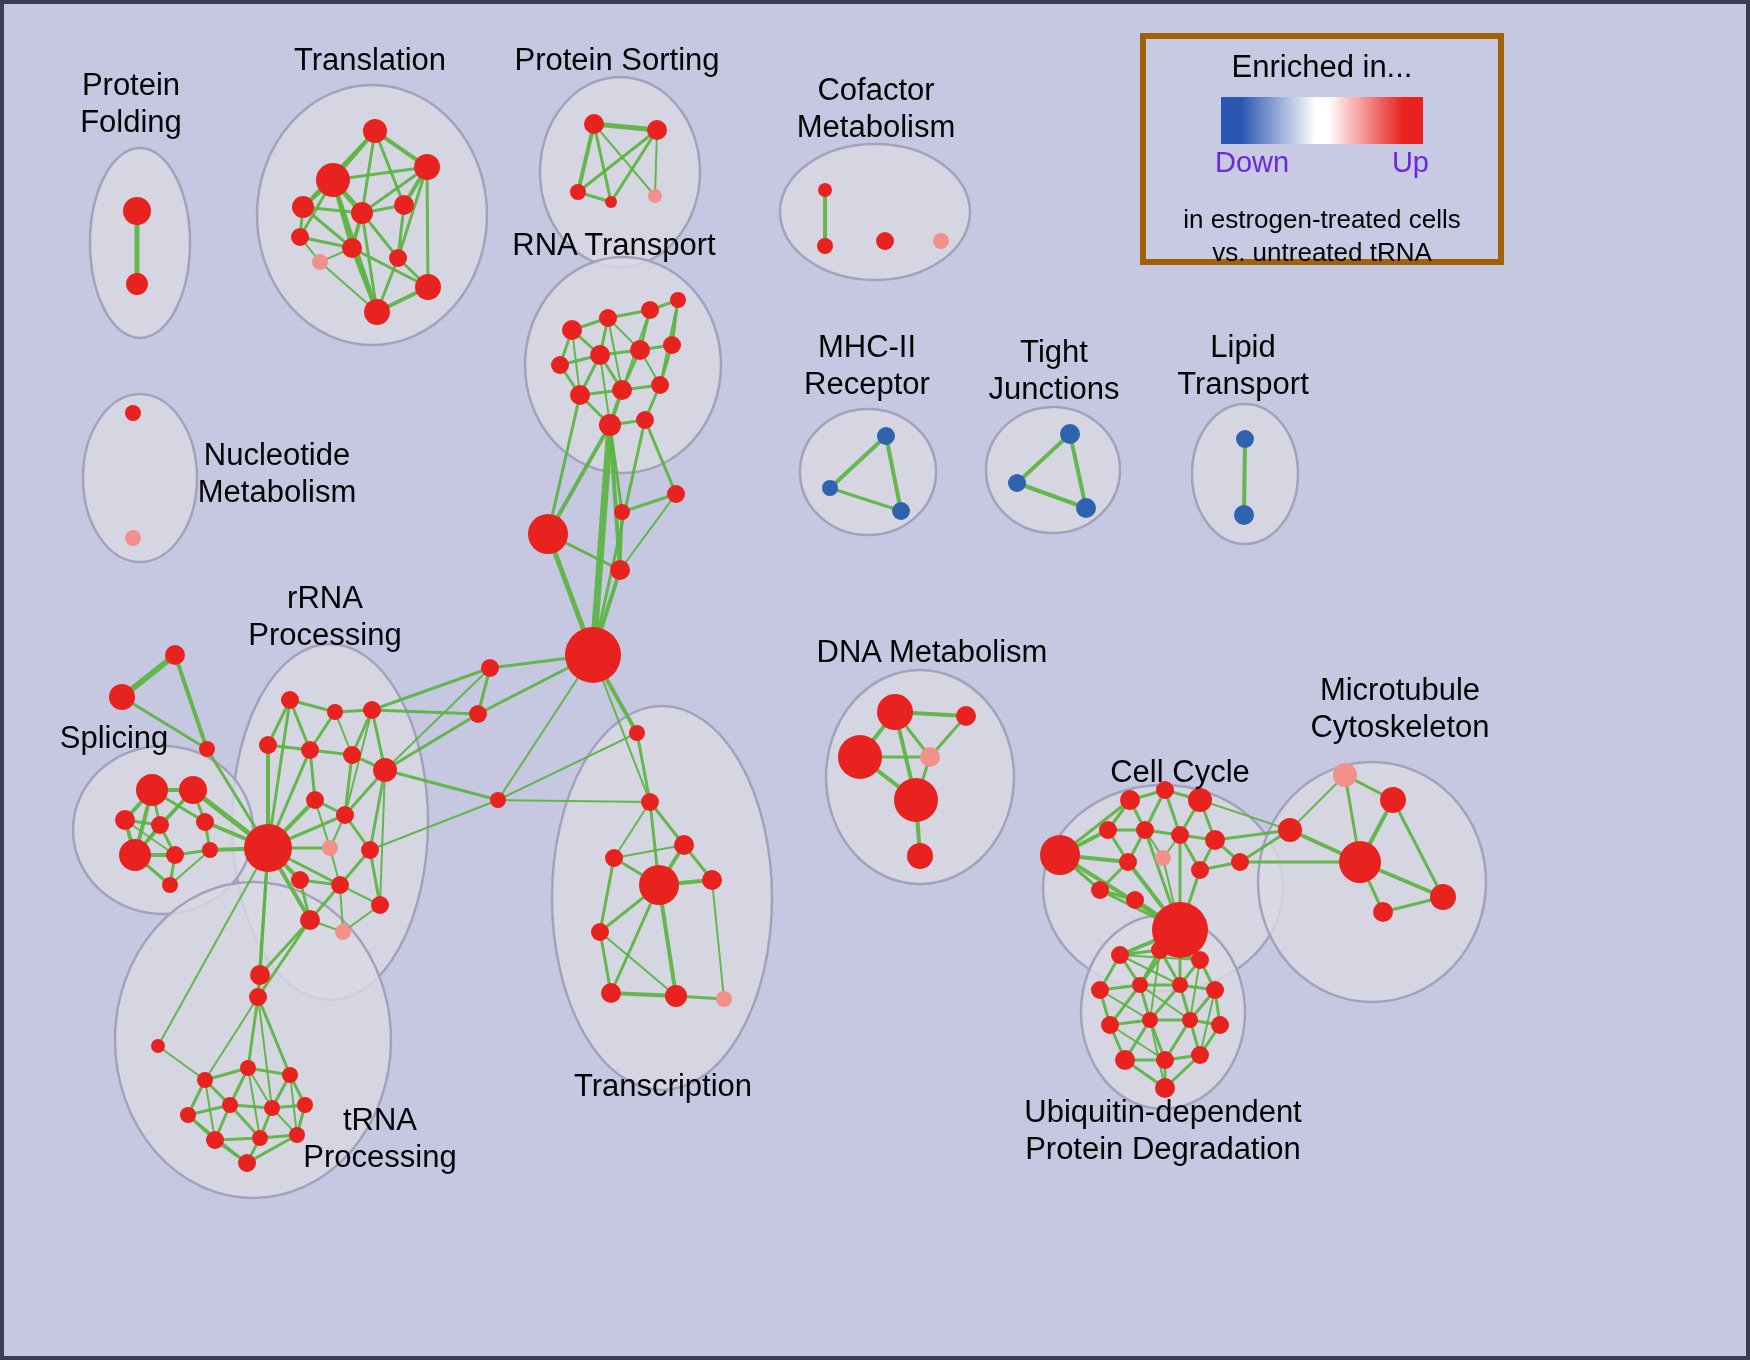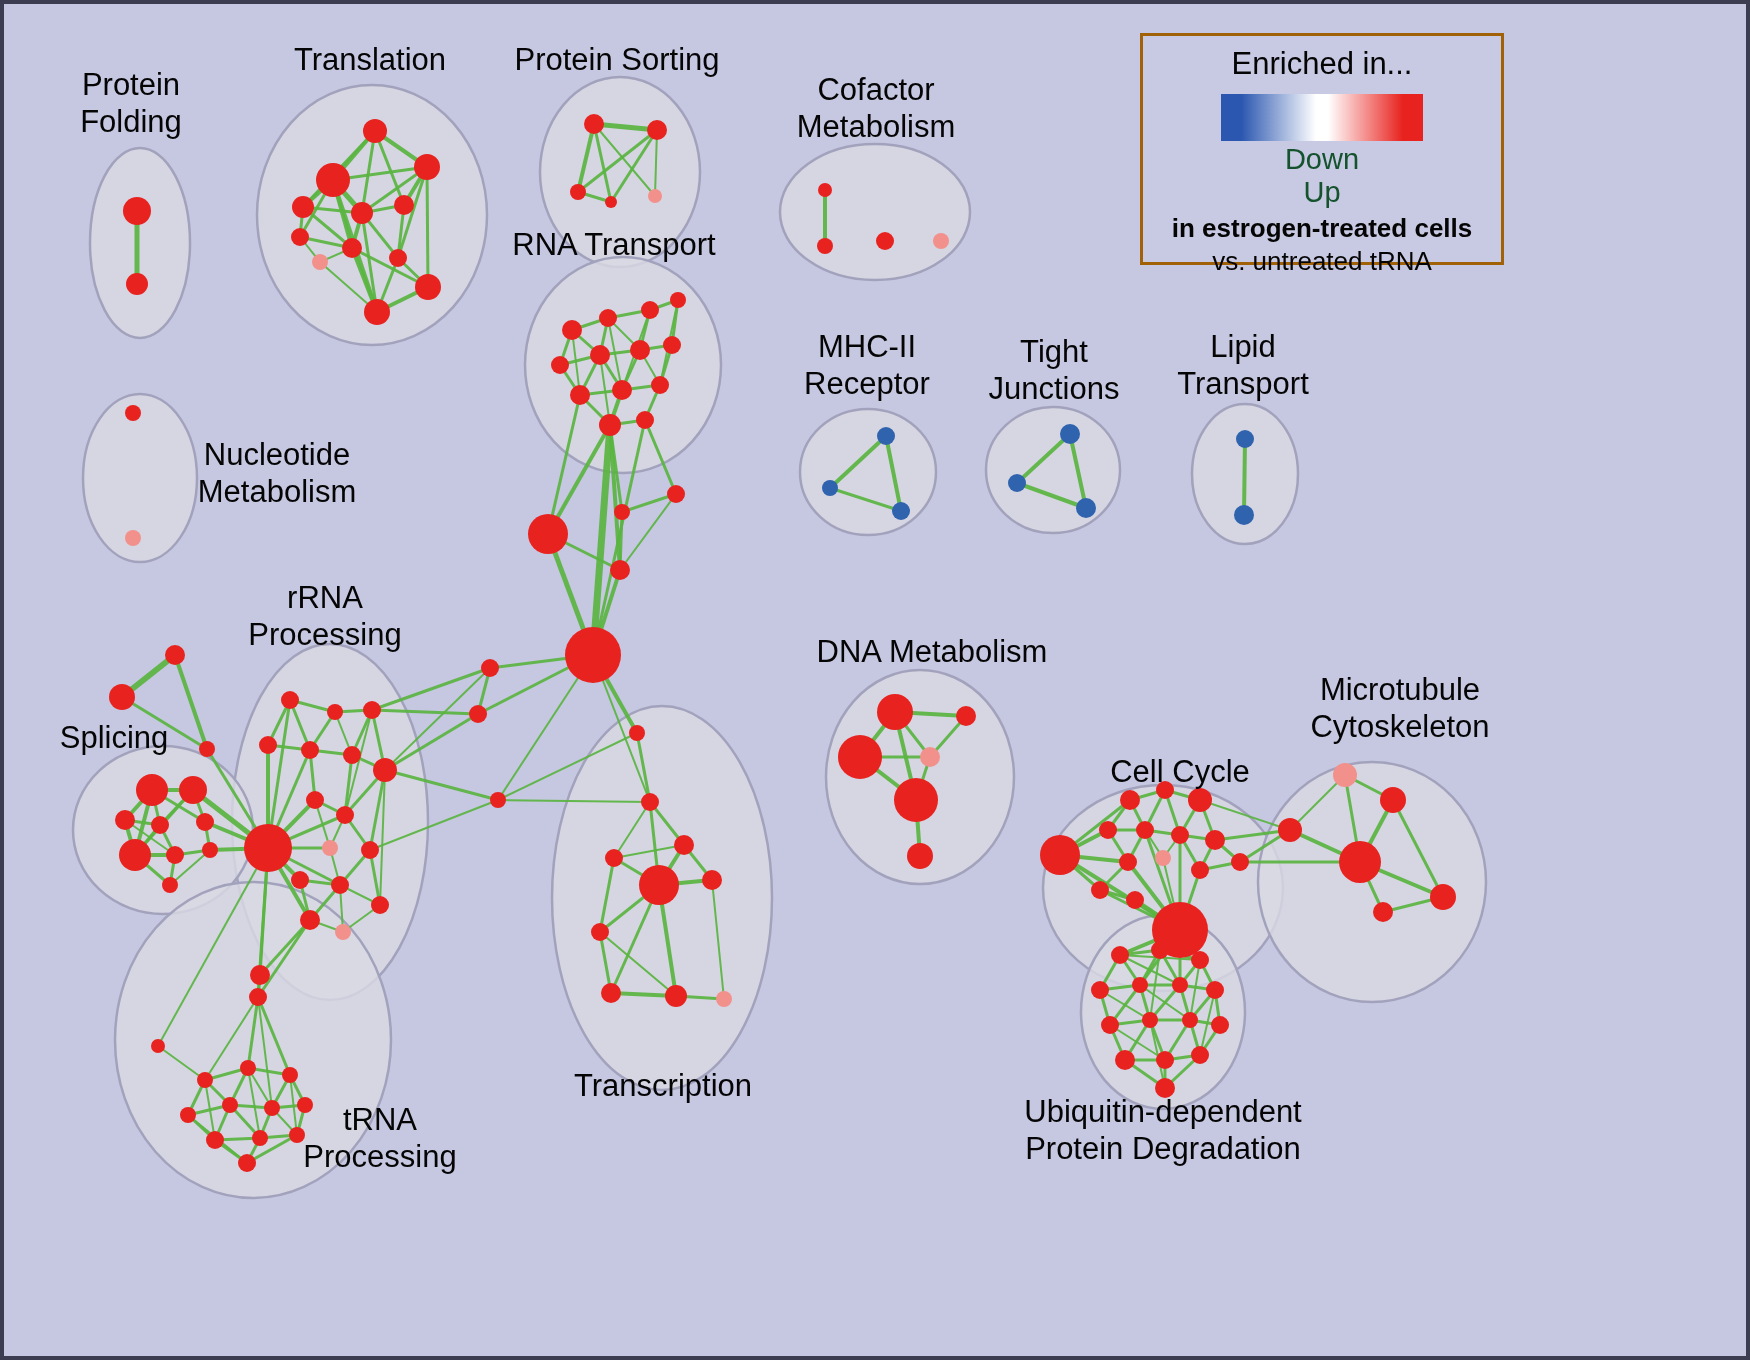--- a/index.html
+++ b/index.html
@@ -14,31 +14,31 @@
     border:4px solid #3d3d52;box-sizing:border-box;
     pointer-events:none;z-index:30;
   }
   #network-svg{position:absolute;left:0;top:0;z-index:1;}
   .cluster-label{
     font-size:31px;fill:#050505;
     font-family:"Liberation Sans",sans-serif;
   }
   .legend{
     position:absolute;left:1140px;top:33px;width:364px;height:232px;
-    border:3px solid #a16207;box-sizing:border-box;
+    border:6px solid #a16207;box-sizing:border-box;
     text-align:center;z-index:10;background:rgba(201,202,227,0.6);
   }
   .legend-title{font-size:31px;margin-top:10px;color:#050505;}
   .legend-gradient{width:202px;height:47px;margin:12px auto 2px auto;}
   .legend-scale{
     width:214px;margin:0 auto;display:flex;justify-content:space-between;
-    font-size:29px;color:#14532d;flex-direction:column;
+    font-size:29px;color:#6d28d9;
   }
   .legend-caption{font-size:26px;line-height:33px;color:#050505;}
-  .legend-caption.first{margin-top:3px;font-weight:bold;}
+  .legend-caption.first{margin-top:24px;}
 </style>
 </head>
 <body style="background: rgb(198, 199, 225);">
 
 <div class="figure-frame" style="border-color: rgb(61, 61, 82);"></div>
 
 <svg id="network-svg" width="1750" height="1360" viewBox="0 0 1750 1360" xmlns="http://www.w3.org/2000/svg">
   <g id="layer-ellipses">
       <ellipse cx="140" cy="243" rx="50" ry="95" fill="#d9d9e3" fill-opacity="0.8" stroke="#a2a2bd" stroke-width="2.5"></ellipse>
       <ellipse cx="372" cy="215" rx="115" ry="130" fill="#d9d9e3" fill-opacity="0.8" stroke="#a2a2bd" stroke-width="2.5"></ellipse>

